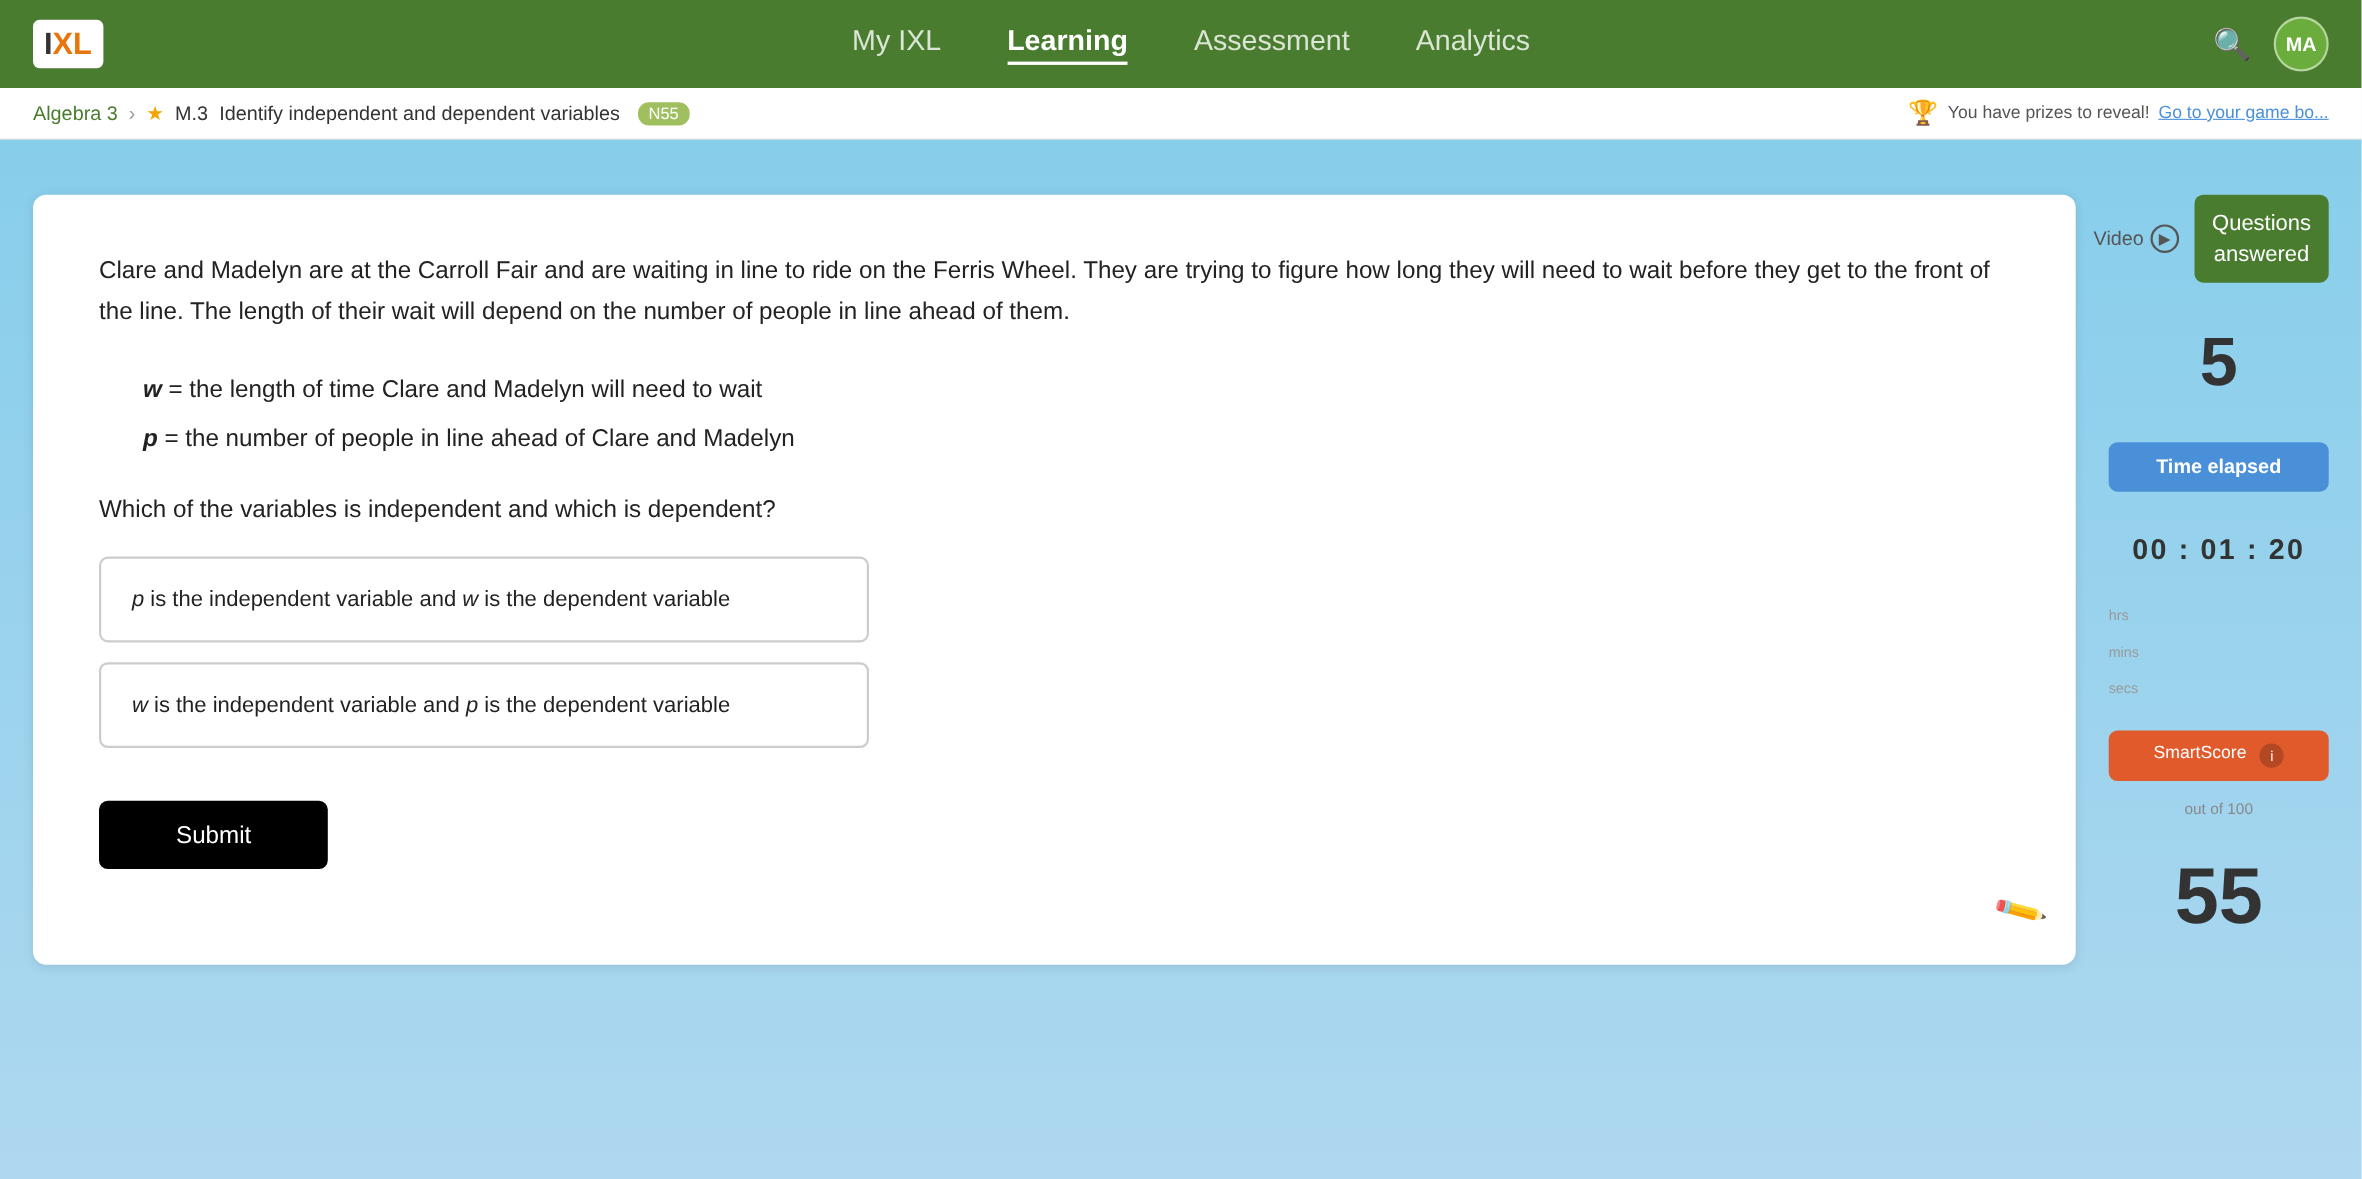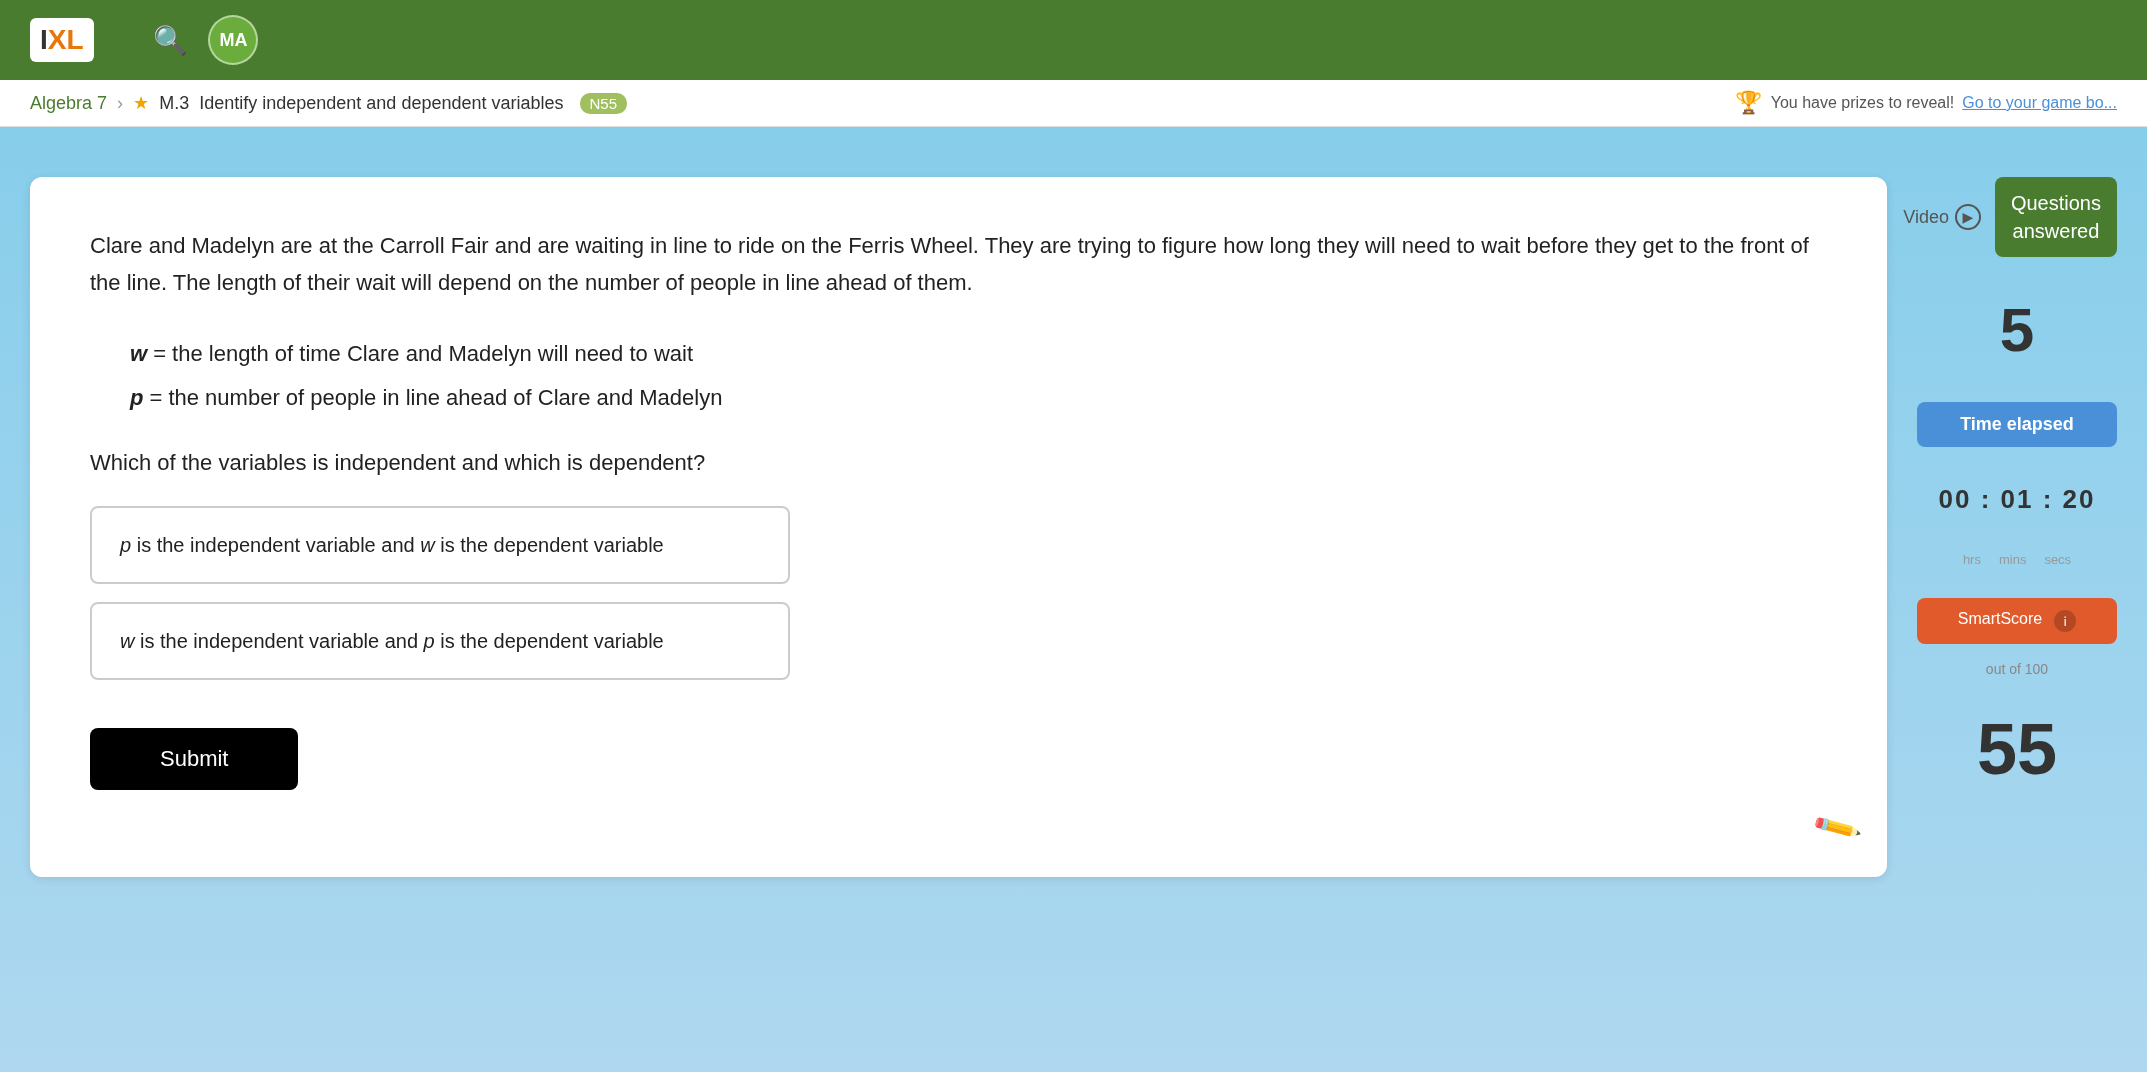--- a/index.html
+++ b/index.html
@@ -230,24 +230,25 @@
     .timer-display {
       text-align: center;
       font-size: 26px;
       color: #333;
       margin: 6px 0;
       font-weight: bold;
       letter-spacing: 2px;
     }
     .timer-labels {
       display: flex;
-      justify-content: center;
+      justify-content: space-between;
       gap: 18px;
       font-size: 13px;
       color: #999;
+      flex-direction: column;
     }
 
     .smartscore-box {
       background: #e05a2b;
       color: white;
       border-radius: 8px;
       padding: 12px 16px;
       text-align: center;
       font-size: 16px;
       display: flex;
@@ -278,28 +279,34 @@
     }
   </style>
 </head>
 <body>
 
 <nav class="navbar">
   <div class="logo-box">
     <span class="logo-i">I</span>
     <span class="logo-xl">XL</span>
   </div>
+  <div class="nav-links">
+    <a class="nav-link">My IXL</a>
+    <a class="nav-link active">Learning</a>
+    <a class="nav-link">Assessment</a>
+    <a class="nav-link">Analytics</a>
+  </div>
   <div class="nav-right">
     <span class="search-icon-nav">🔍</span>
     <div class="avatar-circle">MA</div>
   </div>
 </nav>
 
 <div class="breadcrumb-bar">
-  <a class="breadcrumb-link">Algebra 7</a>
+  <a class="breadcrumb-link">Algebra 3</a>
   <span class="breadcrumb-sep">›</span>
   <span class="breadcrumb-star">★</span>
   <span class="breadcrumb-current">M.3</span>
   <span class="breadcrumb-current">Identify independent and dependent variables</span>
   <span class="breadcrumb-badge">N55</span>
   <div class="prizes-notice">
     <span class="trophy-icon">🏆</span>
     <span>You have prizes to reveal!</span>
     <a class="prizes-link">Go to your game bo...</a>
   </div>

